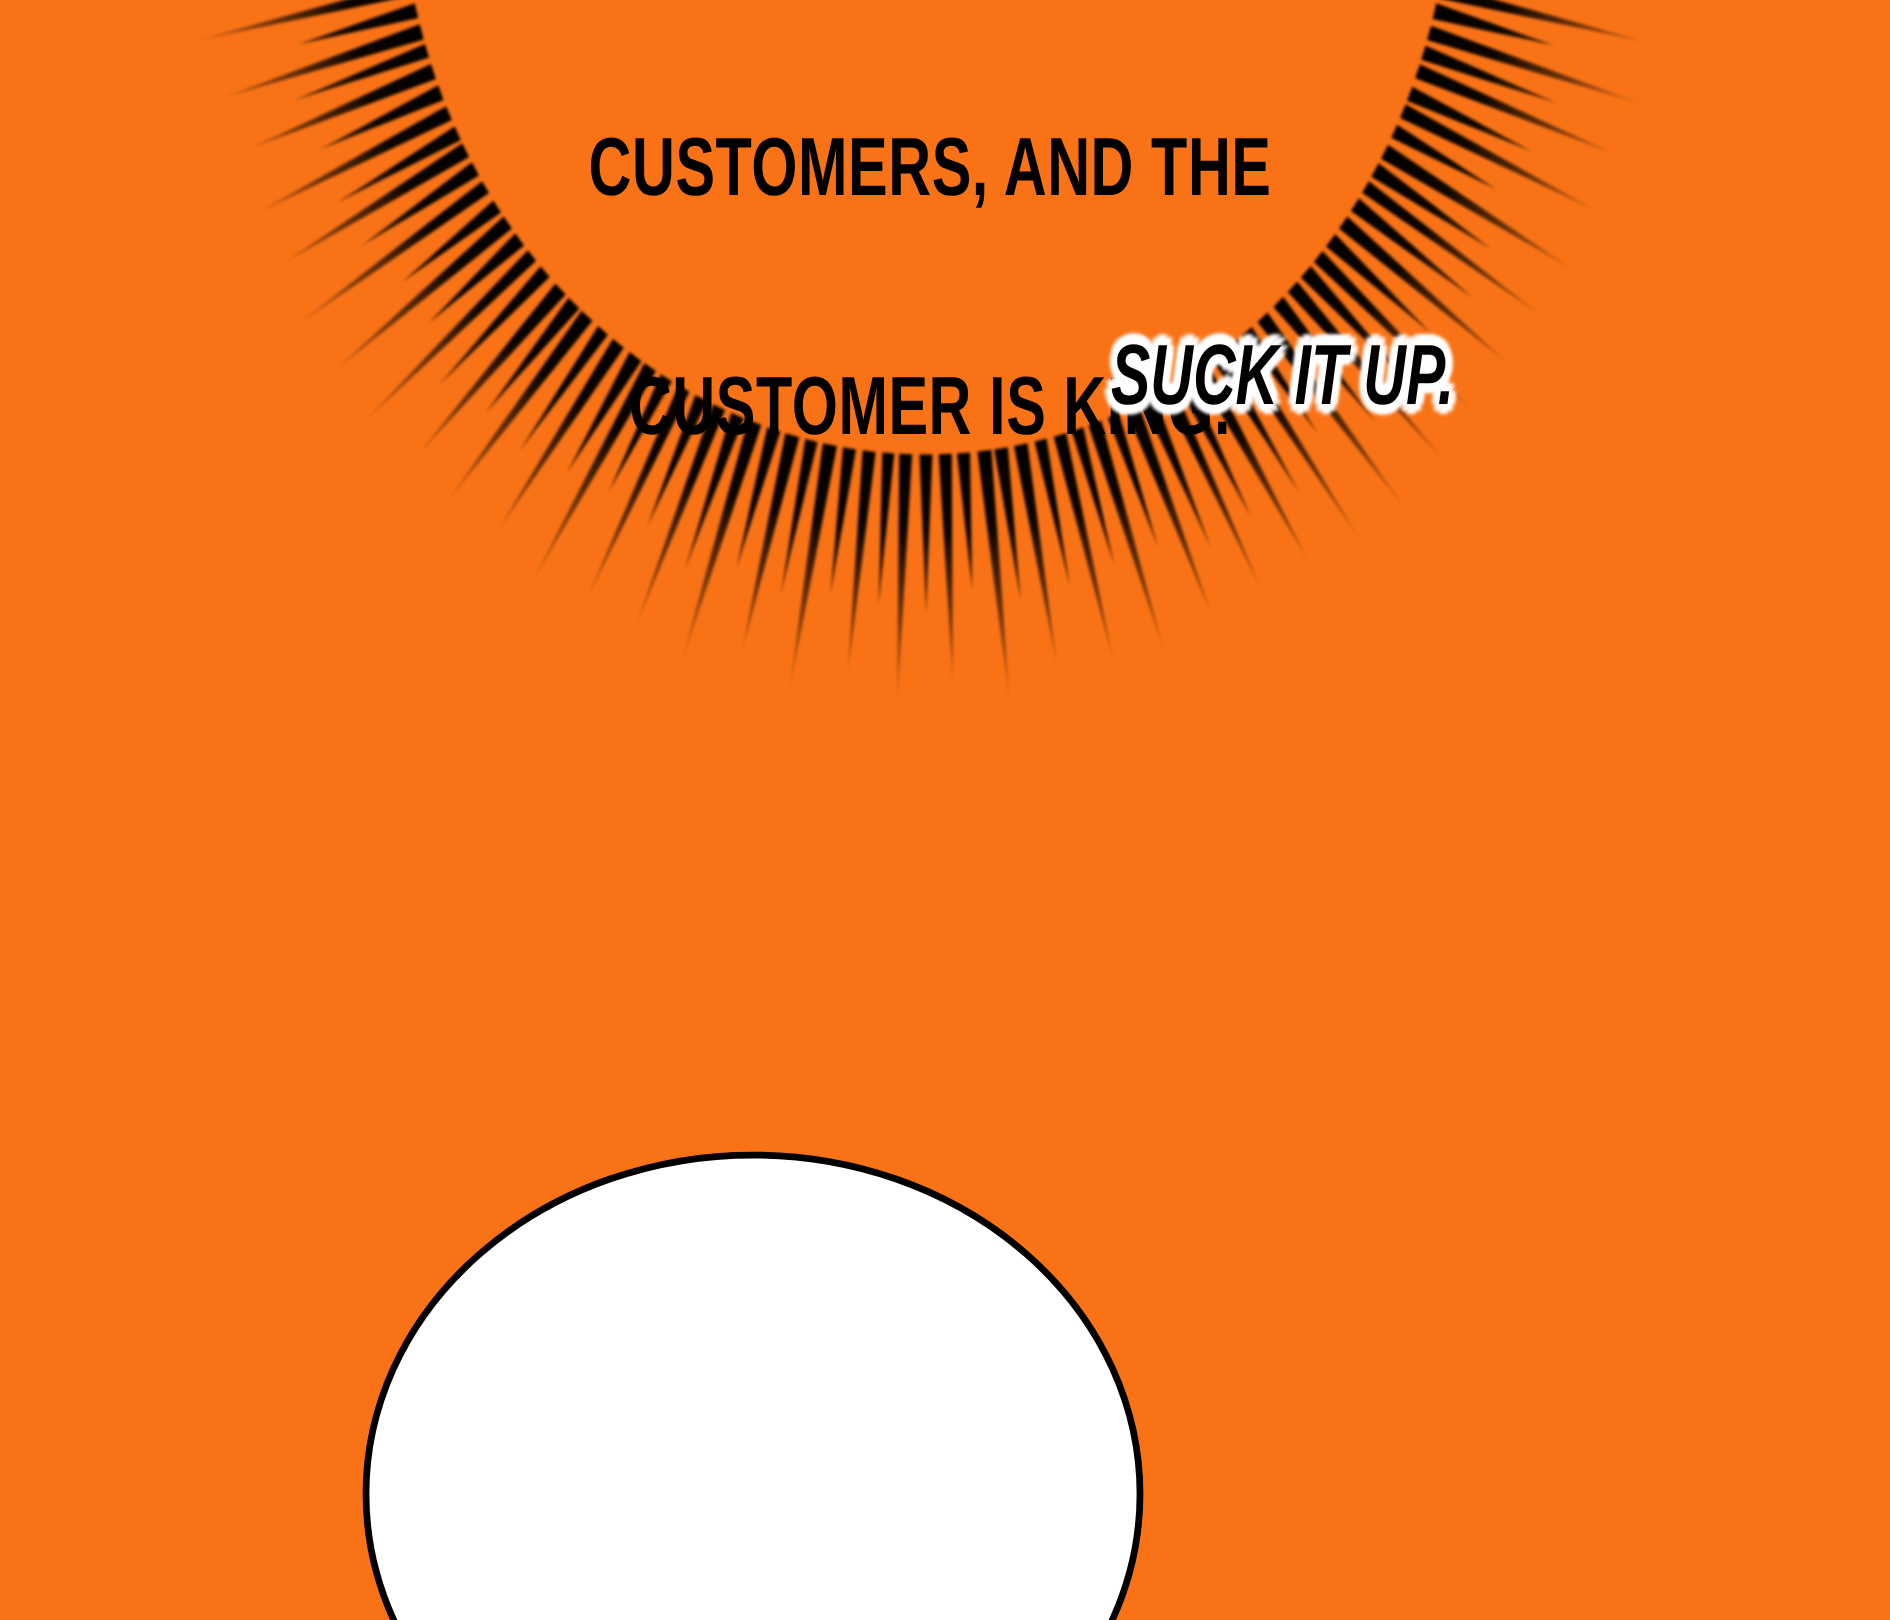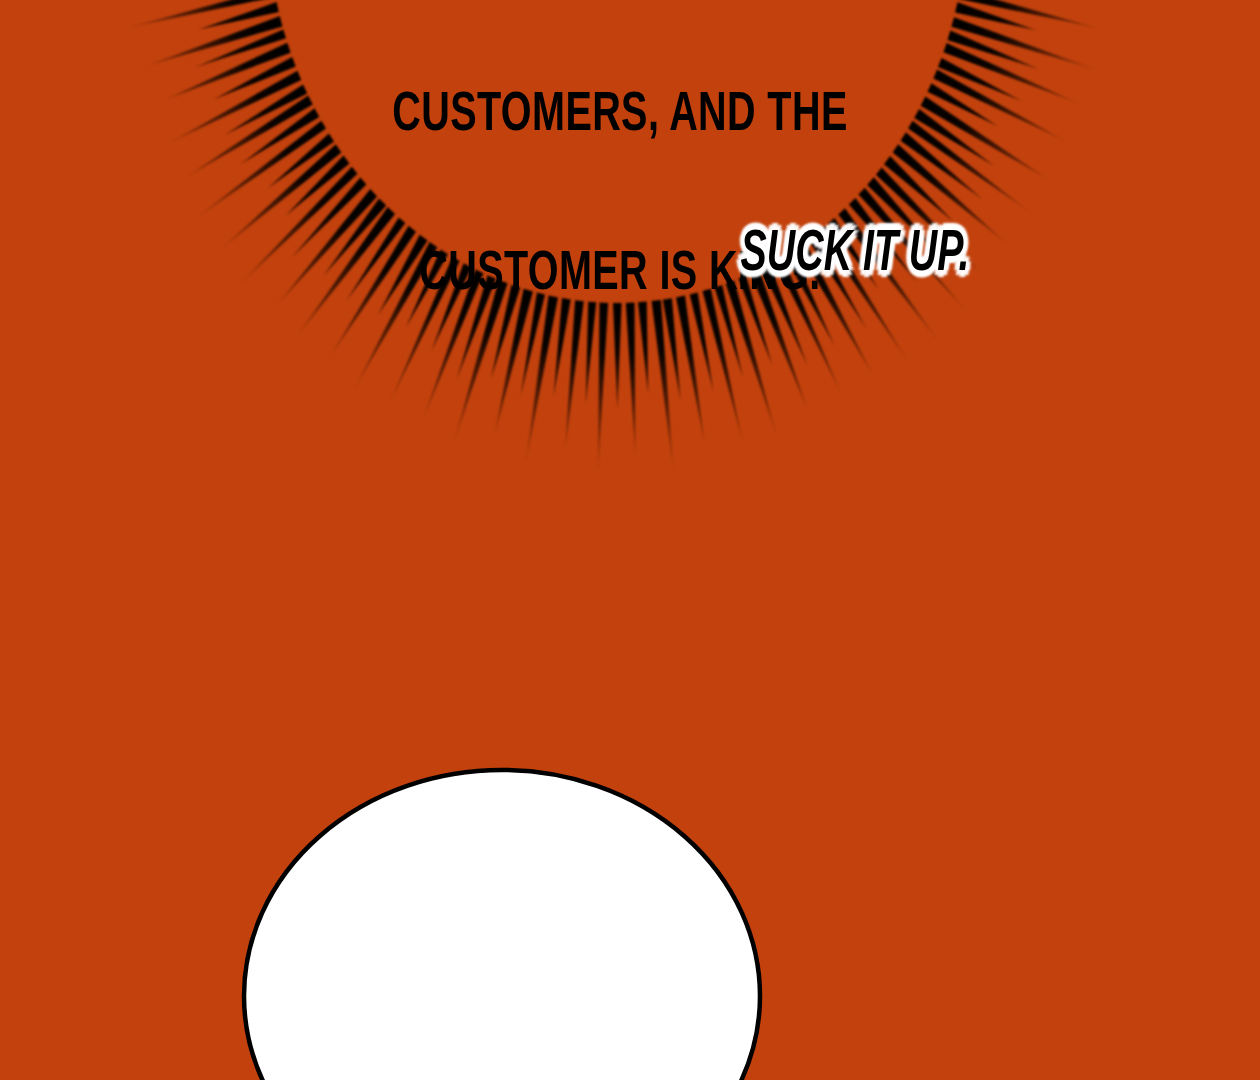--- a/index.html
+++ b/index.html
@@ -1,21 +1,21 @@
 <!DOCTYPE html>
 <html><head>
 <meta charset="utf-8">
 <style>
   html, body { margin: 0; padding: 0; background: #ffffff; }
   .stage {
     position: relative;
     width: 1260px;
     height: 1080px;
     overflow: hidden;
-    background: #c2410c;
+    background: #f97316;
     font-family: "Liberation Sans", sans-serif;
   }
   .stage svg { position: absolute; left: 0; top: 0; }
 
   .comic-text {
     position: absolute;
     text-align: center;
     color: #000;
     font-weight: bold;
     white-space: pre;

